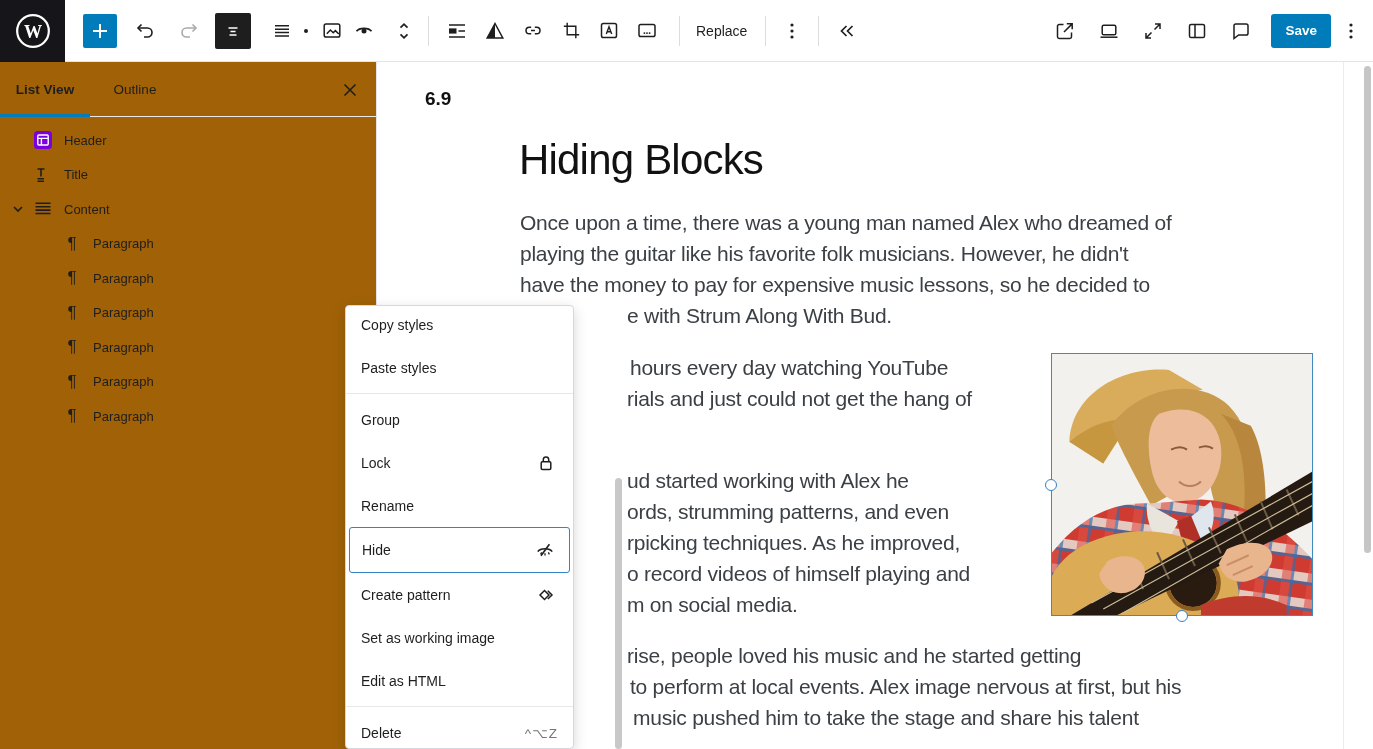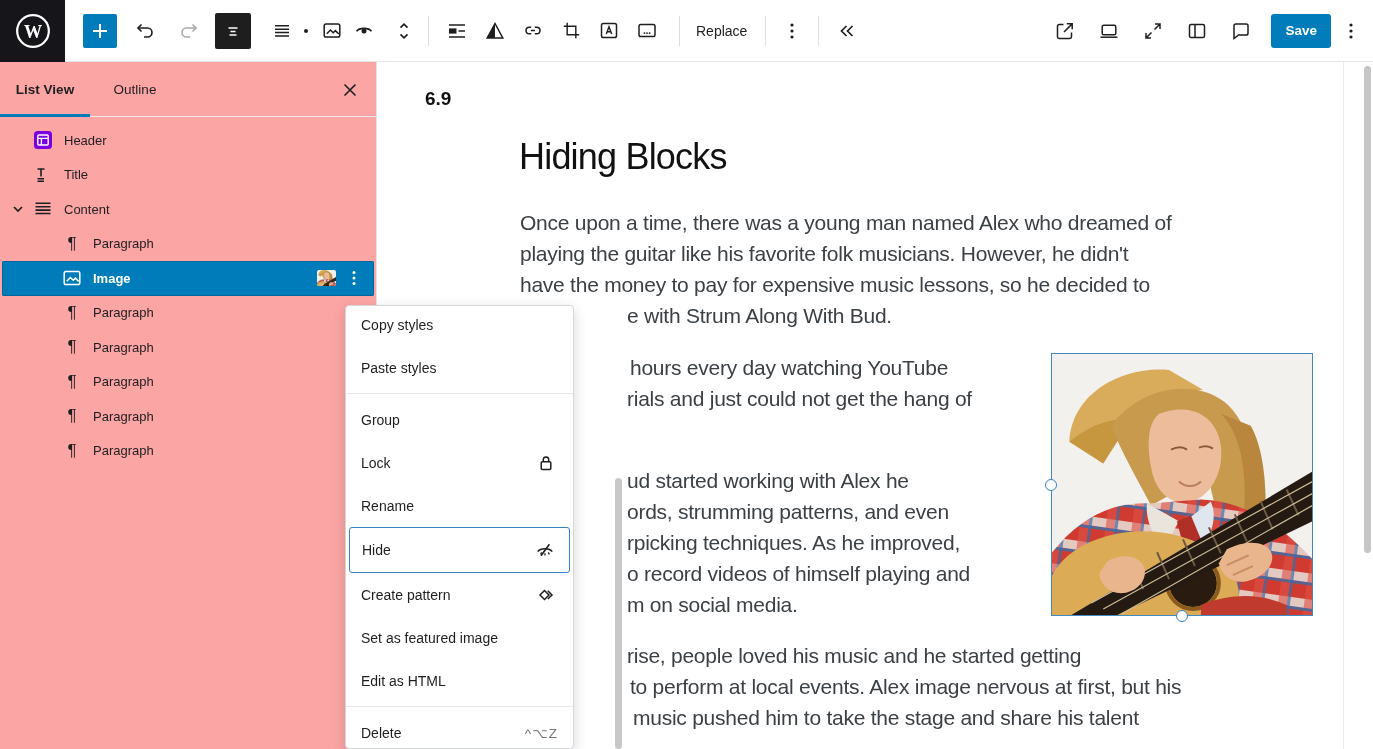--- a/index.html
+++ b/index.html
@@ -19,21 +19,21 @@
   .overview-btn { width:36px; height:36px; background:#1e1e1e; border-radius:2px; color:#fff; margin-left:14px; }
   .tb-div { width:1px; height:30px; background:#ddd; flex:0 0 auto; }
   .replace-btn { background:none; border:none; font:14px "Liberation Sans",sans-serif; color:#1e1e1e;
                  padding:0 10px; height:36px; cursor:pointer; margin-left:6px; flex:0 0 auto;}
   .tiny-dot { width:4px; height:4px; border-radius:50%; background:#1e1e1e; margin-left:10px; flex:0 0 auto; }
   .save-btn { background:#007cba; color:#fff; border:none; border-radius:3px; height:34px; padding:0 14px;
               font:600 13.5px "Liberation Sans",sans-serif; cursor:pointer; margin-left:18px; flex:0 0 auto;}
   .spacer { flex:1; }
 
   
-  .sidebar { position:absolute; left:0; top:62px; width:377px; height:687px; background:#fca5a5;
+  .sidebar { position:absolute; left:0; top:62px; width:377px; height:687px; background:#a16207;
              border-right:1px solid #e2e4e7; z-index:20; }
   .lv-tabs { position:relative; height:55px; border-bottom:1px solid #e8e8e8; display:flex; }
   .lv-tab { width:90px; display:flex; align-items:center; justify-content:center;
             font-size:13.5px; color:#1e1e1e; cursor:pointer; position:relative; }
   .lv-tab.active { font-weight:700; }
   .lv-tab.active::after { content:""; position:absolute; left:0; right:0; bottom:-1px; height:3px; background:#007cba; }
   .lv-close { position:absolute; right:12px; top:14px; width:28px; height:28px; color:#1e1e1e; }
   .lv-rows { position:absolute; left:0; top:61px; width:100%; }
   .lv-row { position:relative; height:34.5px; display:flex; align-items:center; font-size:13px; cursor:pointer; }
   .lv-row .expander { position:absolute; left:6px; top:50%; margin-top:-12px; width:24px; height:24px; color:#1e1e1e; }
@@ -43,21 +43,21 @@
   .lv-row .lbl { margin-left:9px; }
   .lv-row .pilcrow { font-size:17px; width:24px; text-align:center; }
   .lv-row.selected { background:#007cba; color:#fff; border-radius:2px; margin:0 2px;
                      padding-left:58px; box-shadow:inset 0 0 0 1px #00669b; }
   .lv-row.selected .lbl { font-weight:700; }
   .thumb-wrap { margin-left:auto; width:19px; height:16px; border-radius:2px; overflow:hidden; flex:0 0 auto; }
   .row-kebab { width:24px; height:24px; margin:0 8px 0 6px; color:#fff; display:flex; align-items:center; justify-content:center; flex:0 0 auto; }
 
   
   .badge { position:absolute; left:425px; top:88px; font-size:19px; font-weight:700; color:#111; z-index:2; }
-  .post-title { position:absolute; left:519px; top:136px; font-size:36px; font-weight:500;
+  .post-title { position:absolute; left:519px; top:136px; font-size:42px; font-weight:500;
                 letter-spacing:-0.8px; color:#111; z-index:2; }
   .cline { position:absolute; white-space:nowrap; font-size:21px; letter-spacing:-0.25px;
            color:#3b4045; z-index:2; }
 
   
   .figure { position:absolute; left:1051px; top:353px; width:262px; height:263px;
             border:1.5px solid #3f8ac1; z-index:6; }
   .figure svg.photo { display:block; width:100%; height:100%; }
   .handle { position:absolute; width:12px; height:12px; background:#fff; border:1.5px solid #3582c4;
             border-radius:50%; z-index:7; }
@@ -308,39 +308,20 @@
             <svg viewBox="0 0 24 24" width="24" height="24" fill="none" stroke="currentColor" stroke-width="1.5">
               <path d="M4.5 6.3h15M4.5 9.7h15M4.5 13.1h15M4.5 16.5h15" stroke-width="1.6"></path>
             </svg>
           </span>
           <span class="lbl">Content</span>
         </div>
         <div class="lv-row d1">
           <span class="pilcrow">¶</span>
           <span class="lbl">Paragraph</span>
         </div>
-        <div class="lv-row d1 selected">
-          <span class="icn">
-            <svg viewBox="0 0 24 24" width="24" height="24" fill="none" stroke="currentColor" stroke-width="1.5">
-              <rect x="4.2" y="5.5" width="15.6" height="13" rx="1.8"></rect>
-              <path d="m6.8 15.2 3.6-3.7 2.8 2.8 2.2-2.2 3.4 3.4"></path>
-            </svg>
-          </span>
-          <span class="lbl">Image</span>
-          <span class="thumb-wrap"><svg viewBox="0 0 262 262" width="19" height="16" preserveAspectRatio="xMidYMid slice">
-              <use href="#sym-photo"></use>
-            </svg></span>
-          <span class="row-kebab">
-            <svg viewBox="0 0 24 24" width="24" height="24">
-              <circle cx="12" cy="6.5" r="1.5" fill="currentColor"></circle>
-              <circle cx="12" cy="12" r="1.5" fill="currentColor"></circle>
-              <circle cx="12" cy="17.5" r="1.5" fill="currentColor"></circle>
-            </svg>
-          </span>
-        </div>
         <div class="lv-row d1">
           <span class="pilcrow">¶</span>
           <span class="lbl">Paragraph</span>
         </div>
         <div class="lv-row d1">
           <span class="pilcrow">¶</span>
           <span class="lbl">Paragraph</span>
         </div>
         <div class="lv-row d1">
           <span class="pilcrow">¶</span>
@@ -417,21 +398,21 @@
               </svg></span>
           </div>
           <div class="mitem">
             <span>Create pattern</span>
             <span class="micon"><svg viewBox="0 0 24 24" width="24" height="24" fill="none" stroke="currentColor" stroke-width="1.5">
                 <path d="m10.5 7.5 4.5 4.5-4.5 4.5L6 12Z"></path>
                 <path d="M13.8 16 18 12l-4.2-4.2"></path>
               </svg></span>
           </div>
           <div class="mitem">
-            <span>Set as featured image</span>
+            <span>Set as working image</span>
           </div>
           <div class="mitem">
             <span>Edit as HTML</span>
           </div>
         </div>
         <div class="mgroup">
           <div class="mitem">
             <span>Delete</span>
             <span class="shortcut">^⌥Z</span>
           </div>

